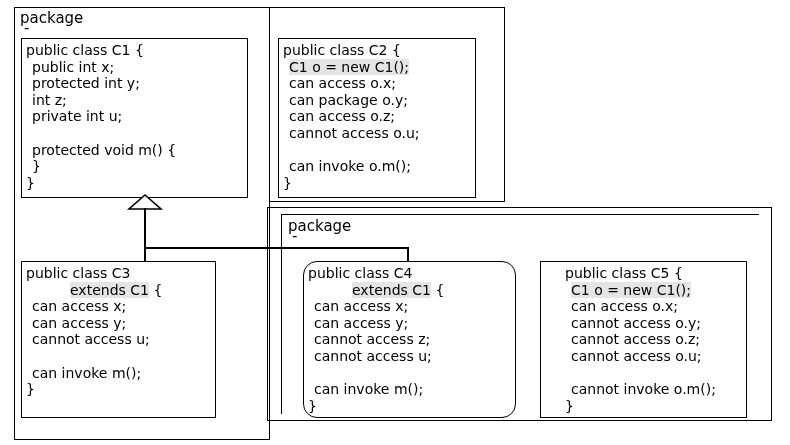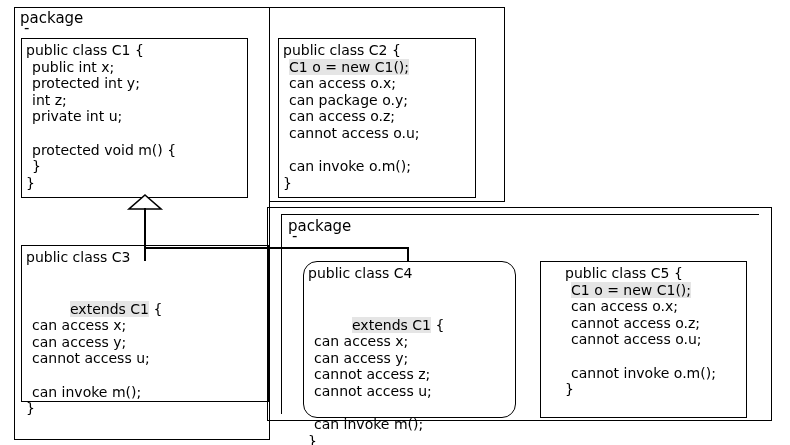--- a/index.html
+++ b/index.html
@@ -50,21 +50,21 @@
     font-size: 14px;
     line-height: 16.6px;
     color: #000000;
     white-space: pre;
     height: 16.6px;
   }
   .hl {
     background: #e5e5e5;
   }
   .indent1 { padding-left: 6px; }
-  .indent2 { padding-left: 44px; margin-top: 35px; }
+  .indent2 { padding-left: 44px; }
 
   
   .conn-line {
     position: absolute;
     background: #000000;
   }
   svg.tri-svg { position: absolute; overflow: visible; }
 </style>
 </head>
 <body>
@@ -112,21 +112,21 @@
   <div class="conn-line" style="left:407px; top:247px; width:1.6px; height:15px;"></div>
 
   <div class="abs pkg-box" style="left:267px; top:207px; width:505px; height:214px;"></div>
   <div class="abs pkg-box" style="left:281px; top:214px; width:478px; height:200px; border:none; border-left:1.5px solid #000; border-top:1.5px solid #000;"></div>
 
   <div class="pkg-label" style="left:288px; top:218px;">
     <span>package</span>
     <span class="dash">-</span>
   </div>
 
-  <div class="abs class-box" style="left:21px; top:245px; width:248px; height:157px;">
+  <div class="abs class-box" style="left:21px; top:261px; width:195px; height:157px;">
     <div class="code-line">public class C3</div>
     <div class="code-line indent2"><span class="hl">extends C1</span><span> {</span></div>
     <div class="code-line indent1">can access x;</div>
     <div class="code-line indent1">can access y;</div>
     <div class="code-line indent1">cannot access u;</div>
     <div class="code-line"> </div>
     <div class="code-line indent1">can invoke m();</div>
     <div class="code-line">}</div>
   </div>
 
@@ -139,20 +139,21 @@
     <div class="code-line indent1">cannot access u;</div>
     <div class="code-line"> </div>
     <div class="code-line indent1">can invoke m();</div>
     <div class="code-line">}</div>
   </div>
 
   <div class="abs class-box" style="left:540px; top:261px; width:207px; height:157px;padding-left:24px;">
     <div class="code-line">public class C5 {</div>
     <div class="code-line indent1"><span class="hl">C1 o = new C1();</span></div>
     <div class="code-line indent1">can access o.x;</div>
+    <div class="code-line indent1">cannot access o.y;</div>
     <div class="code-line indent1">cannot access o.z;</div>
     <div class="code-line indent1">cannot access o.u;</div>
     <div class="code-line"> </div>
     <div class="code-line indent1">cannot invoke o.m();</div>
     <div class="code-line">}</div>
   </div>
 
 </div>
 
 </body></html>

